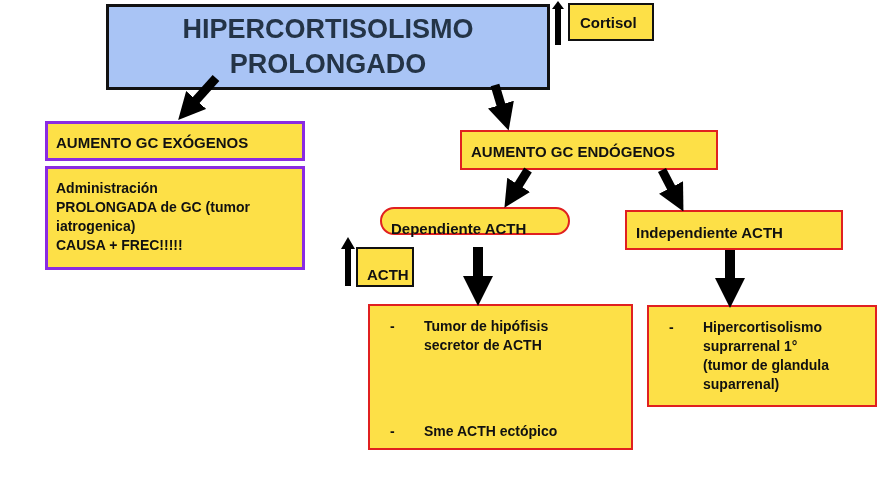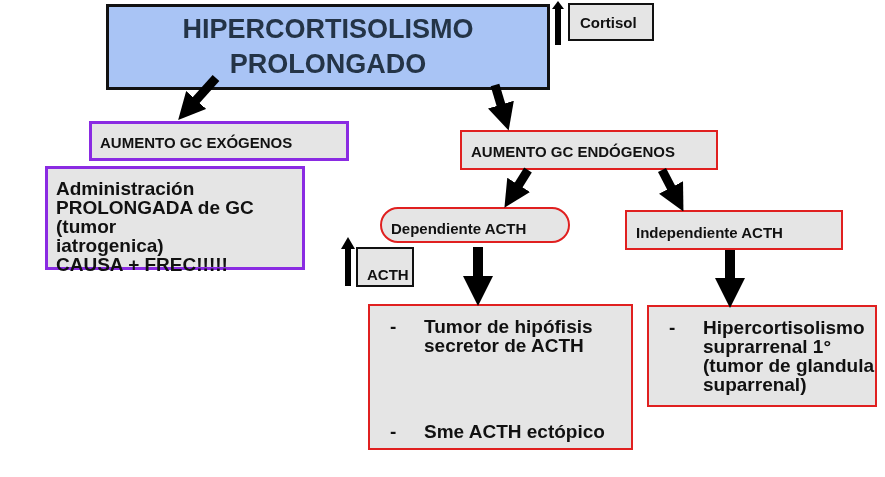--- a/index.html
+++ b/index.html
@@ -1,59 +1,59 @@
 <!DOCTYPE html>
 <html><head>
 <meta charset="utf-8">
 <style>
   html, body { margin:0; padding:0; background:#ffffff; }
   body { width:885px; height:477px; position:relative; overflow:hidden;
          font-family:"Liberation Sans", sans-serif; font-weight:bold; color:#111; }
-  .box { position:absolute; box-sizing:border-box; background:#e5e5e5; }
+  .box { position:absolute; box-sizing:border-box; background:#fde047; }
   .title-box { left:106px; top:4px; width:444px; height:86px; background:#a9c4f5;
                border:3px solid #111; display:flex; align-items:center; justify-content:center;
                flex-direction:column; color:#243447; font-size:27px; line-height:35px; text-align:center; }
   .purple { border:3px solid #8a2be2; }
   .red { border:2px solid #e02020;padding-left:36px; }
   .black { border:2px solid #111; }
   .lbl { position:absolute; font-size:15px; line-height:19px; }
-  .list { position:absolute; font-size:19px; line-height:19px; }
+  .list { position:absolute; font-size:14px; line-height:19px; }
   .dash { position:absolute; left:0; width:20px; }
   .red-text { color:#e32222; }
   svg.arrows { position:absolute; left:0; top:0; }
 </style>
 </head>
 <body>
 
 <div class="box title-box">
   <div>HIPERCORTISOLISMO</div>
   <div>PROLONGADO</div>
 </div>
 
 <div class="box black" style="left:568px;top:3px;width:86px;height:38px;">
   <span class="lbl" style="left:10px;top:8px;">Cortisol</span>
 </div>
 
-<div class="box purple" style="left:45px;top:121px;width:260px;height:40px;margin-left:44px;">
+<div class="box purple" style="left:45px;top:121px;width:260px;height:40px;">
   <span class="lbl" style="left:8px;top:9px;">AUMENTO GC EXÓGENOS</span>
 </div>
 <div class="box purple" style="left:45px;top:166px;width:260px;height:104px;">
   <div class="list" style="left:8px;top:10px;">
     <div>Administración</div>
     <div>PROLONGADA de GC (tumor</div>
     <div>iatrogenica)</div>
     <div>CAUSA + FREC!!!!!</div>
   </div>
 </div>
 
 <div class="box red" style="left:460px;top:130px;width:258px;height:40px;">
   <span class="lbl" style="left:9px;top:10px;">AUMENTO GC ENDÓGENOS</span>
 </div>
 
-<div class="box red" style="left:380px;top:207px;width:190px;height:36px;border-radius:18px;">
+<div class="box red" style="left:380px;top:207px;width:190px;height:28px;border-radius:18px;">
   <span class="lbl" style="left:9px;top:10px;">Dependiente ACTH</span>
 </div>
 
 <div class="box red" style="left:613px;top:210px;width:218px;height:40px;margin-left:12px;">
   <span class="lbl" style="left:9px;top:11px;">Independiente ACTH</span>
 </div>
 
 <div class="box black" style="left:356px;top:247px;width:58px;height:40px;">
   <span class="lbl" style="left:9px;top:16px;">ACTH</span>
 </div>

